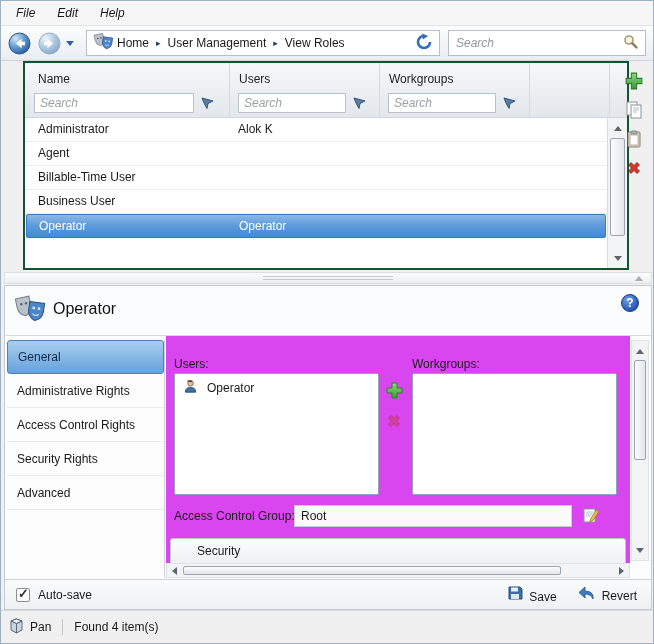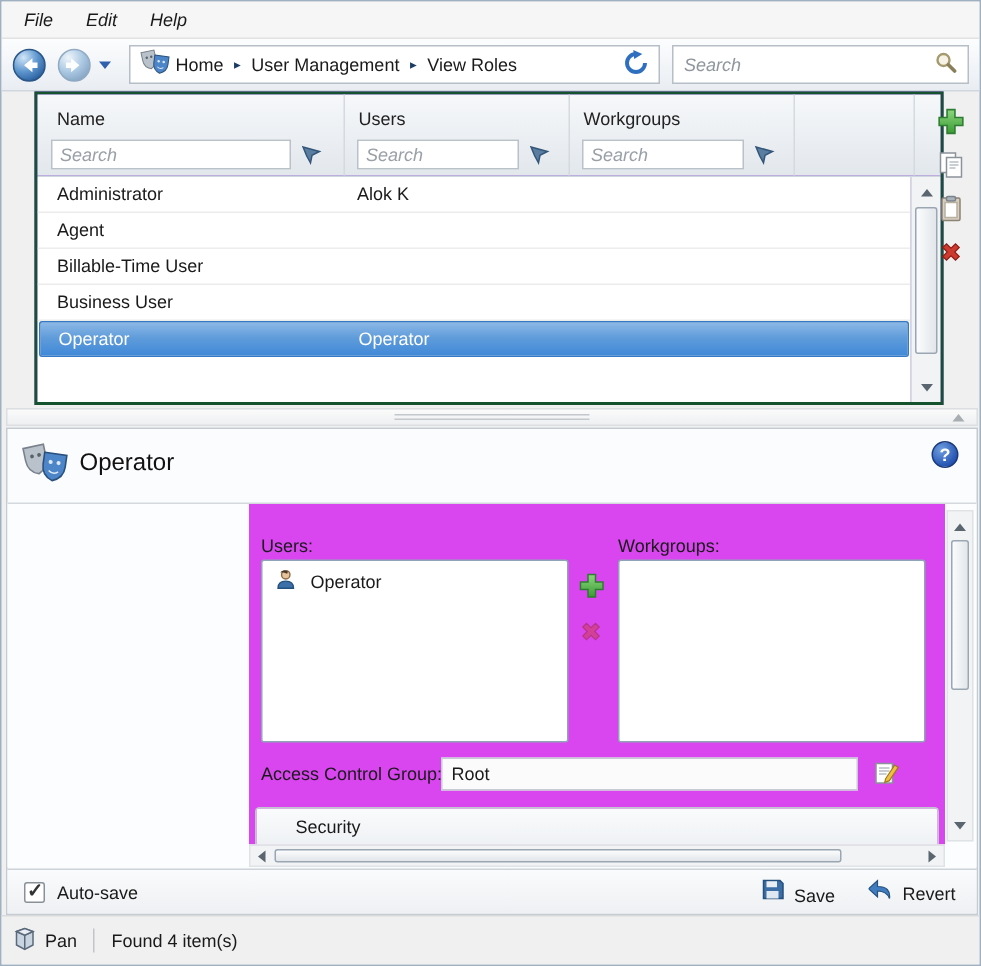--- a/index.html
+++ b/index.html
@@ -304,20 +304,27 @@
               <circle cx="23.5" cy="13.5" r="1.3" fill="#dce8f4"></circle>
               <path d="M18 19 q3 2.5 6 0" stroke="#dce8f4" fill="none"></path>
             </g>
           </svg>
       </span>
       <span class="d-title">Operator</span>
       <span class="help-btn"></span>
     </div>
 
     <div class="d-body">
+      <div class="tabs">
+        <div class="tab sel">General</div>
+        <div class="tab">Administrative Rights</div>
+        <div class="tab">Access Control Rights</div>
+        <div class="tab">Security Rights</div>
+        <div class="tab">Advanced</div>
+      </div>
 
       <div class="content">
         <span class="flabel lbl-users">Users:</span>
         <div class="listbox box-users">
           <div class="lb-item">
             <span>
               <svg width="15" height="15" viewBox="0 0 16 16">
                   <circle cx="8" cy="4.5" r="3" fill="#e8c39a" stroke="#8a6a4a"></circle>
                   <path d="M4 2.8 q2 -2.4 5.6 -0.6 l-0.6 1.6 q-2.6 -1.4 -5 -1 z" fill="#4a3828"></path>
                   <path d="M2.5 14 q0 -5 5.5 -5 q5.5 0 5.5 5 z" fill="#3d6fa8" stroke="#24507e"></path>

